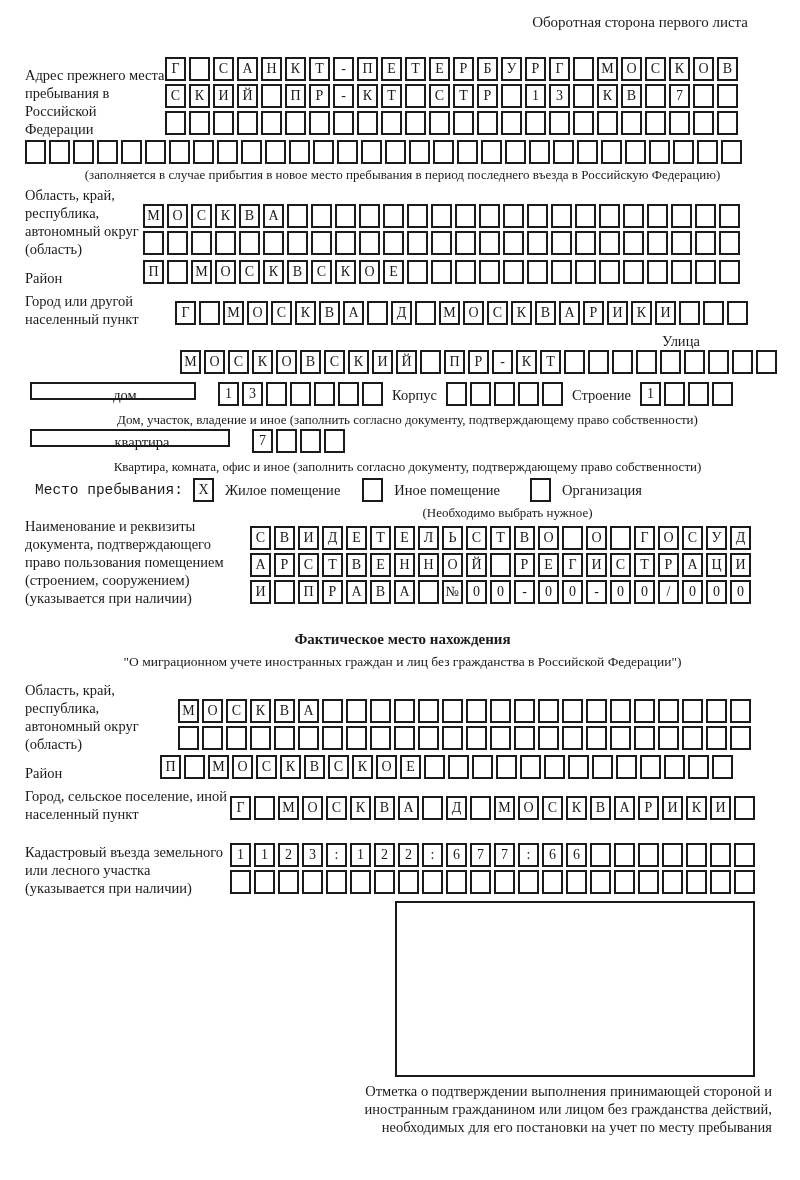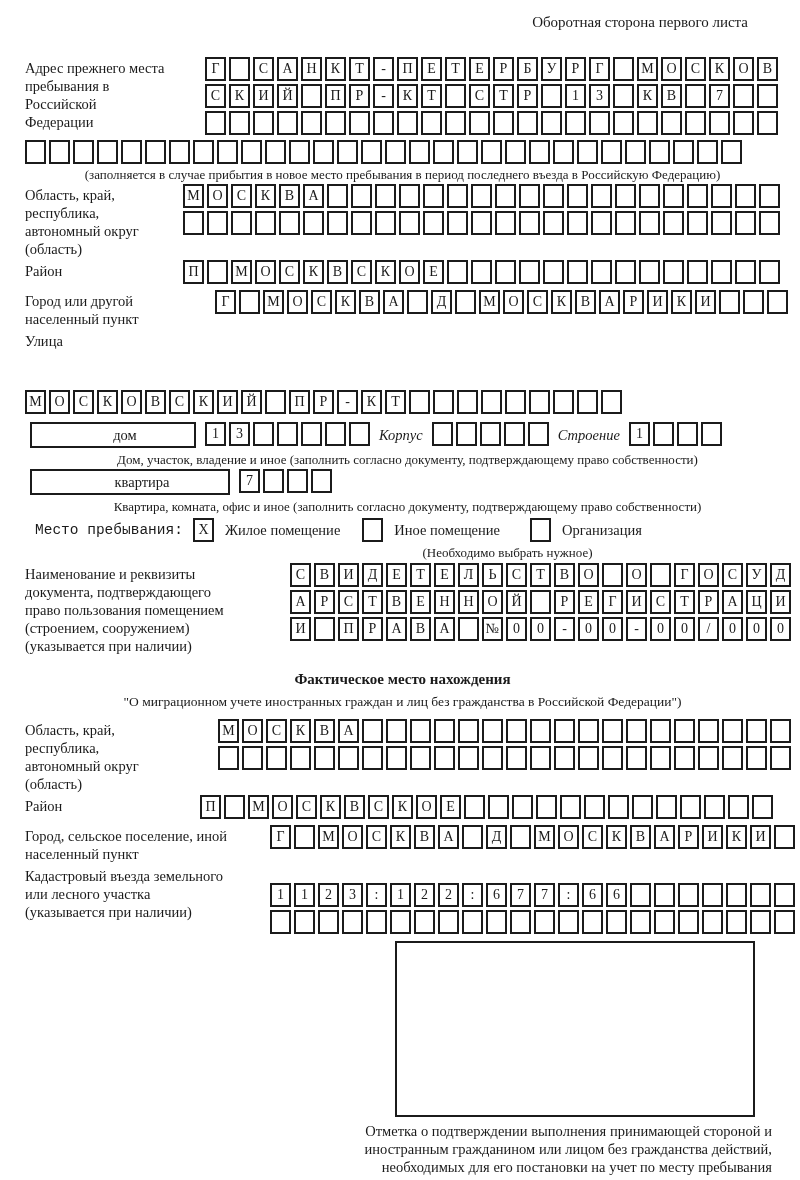--- a/index.html
+++ b/index.html
@@ -4,21 +4,21 @@
 <style>
   html,body { margin:0; padding:0; background:#ffffff; }
   body {
     width:800px; height:1180px; overflow:hidden;
     font-family:"Liberation Serif", serif; color:#1a1a1a;
   }
   .page { box-sizing:border-box; width:800px; height:1180px; padding:14px 20px 0 25px; }
 
   .header-note { text-align:right; font-size:15px; padding-right:32px; margin-bottom:26px; }
 
-  .group { display:flex; align-items:flex-start;gap:40px; }
+  .group { display:flex; align-items:flex-end; }
   .label { font-size:14.5px; line-height:18px; flex:0 0 auto; padding-top:2px; }
   .w140 { width:140px; } .w118 { width:118px; } .w150 { width:150px; }
   .w153 { width:153px; } .w135 { width:135px; } .w205 { width:205px; } .w225 { width:225px; }
   .rows { flex:1 1 auto; }
 
   .boxrow { white-space:nowrap; height:24px; margin-bottom:3px; }
   .cell {
     display:inline-block; box-sizing:border-box; width:21px; height:24px;
     border:2px solid #1b1b1b; margin-right:3px; background:#fff;
     text-align:center; font-size:14px; line-height:20px; vertical-align:top;
@@ -26,26 +26,26 @@
   .fullrow { margin-top:1px; }
 
   .note { font-size:13px; line-height:15px; margin:2px 0 2px 0;text-align:center; }
   .center { text-align:center; }
   .indent { padding-left:10px; }
 
   .section-title { font-weight:bold; text-align:center; font-size:15px; margin:3px 0 8px 0; }
 
   .inline-row { white-space:nowrap; height:28px; margin-bottom:1px; }
   .bigbox {
-    display:inline-block; box-sizing:border-box; height:26px; border:2px solid #1b1b1b;
-    text-align:center; font-size:14.5px; line-height:22px; vertical-align:top; margin-right:9px;padding-left:24px;
+    display:inline-block; box-sizing:border-box; height:18px; border:2px solid #1b1b1b;
+    text-align:center; font-size:14.5px; line-height:22px; vertical-align:top; margin-right:22px;padding-left:24px;
   }
   .bb-house { width:166px; margin-left:5px; }
   .bb-apt   { width:200px; margin-left:5px; }
-  .mid-label { display:inline-block; font-size:14.5px; line-height:26px; vertical-align:top; margin:0 9px 0 6px;font-style:italic; }
+  .mid-label { display:inline-block; font-size:14.5px; line-height:26px; vertical-align:top; margin:0 9px 0 6px; }
 
   .stay-row { white-space:nowrap; height:25px; margin-top:3px; margin-bottom:1px; font-size:14.5px; }
   .stay-label { display:inline-block; line-height:24px; vertical-align:top; margin-right:10px;font-family:Liberation Mono, monospace; }
   .opt-label { display:inline-block; line-height:24px; vertical-align:top; margin-left:8px; }
   .opt2 { margin-left:22px; } .opt3 { margin-left:30px; }
   .stay-note { margin-left:210px; margin-bottom:3px; }
 
   .doc-group { height:84px; margin-bottom:24px; overflow:visible; }
 
   .fact-title { font-weight:bold; text-align:center; font-size:15px; margin:0 0 5px 0; }

